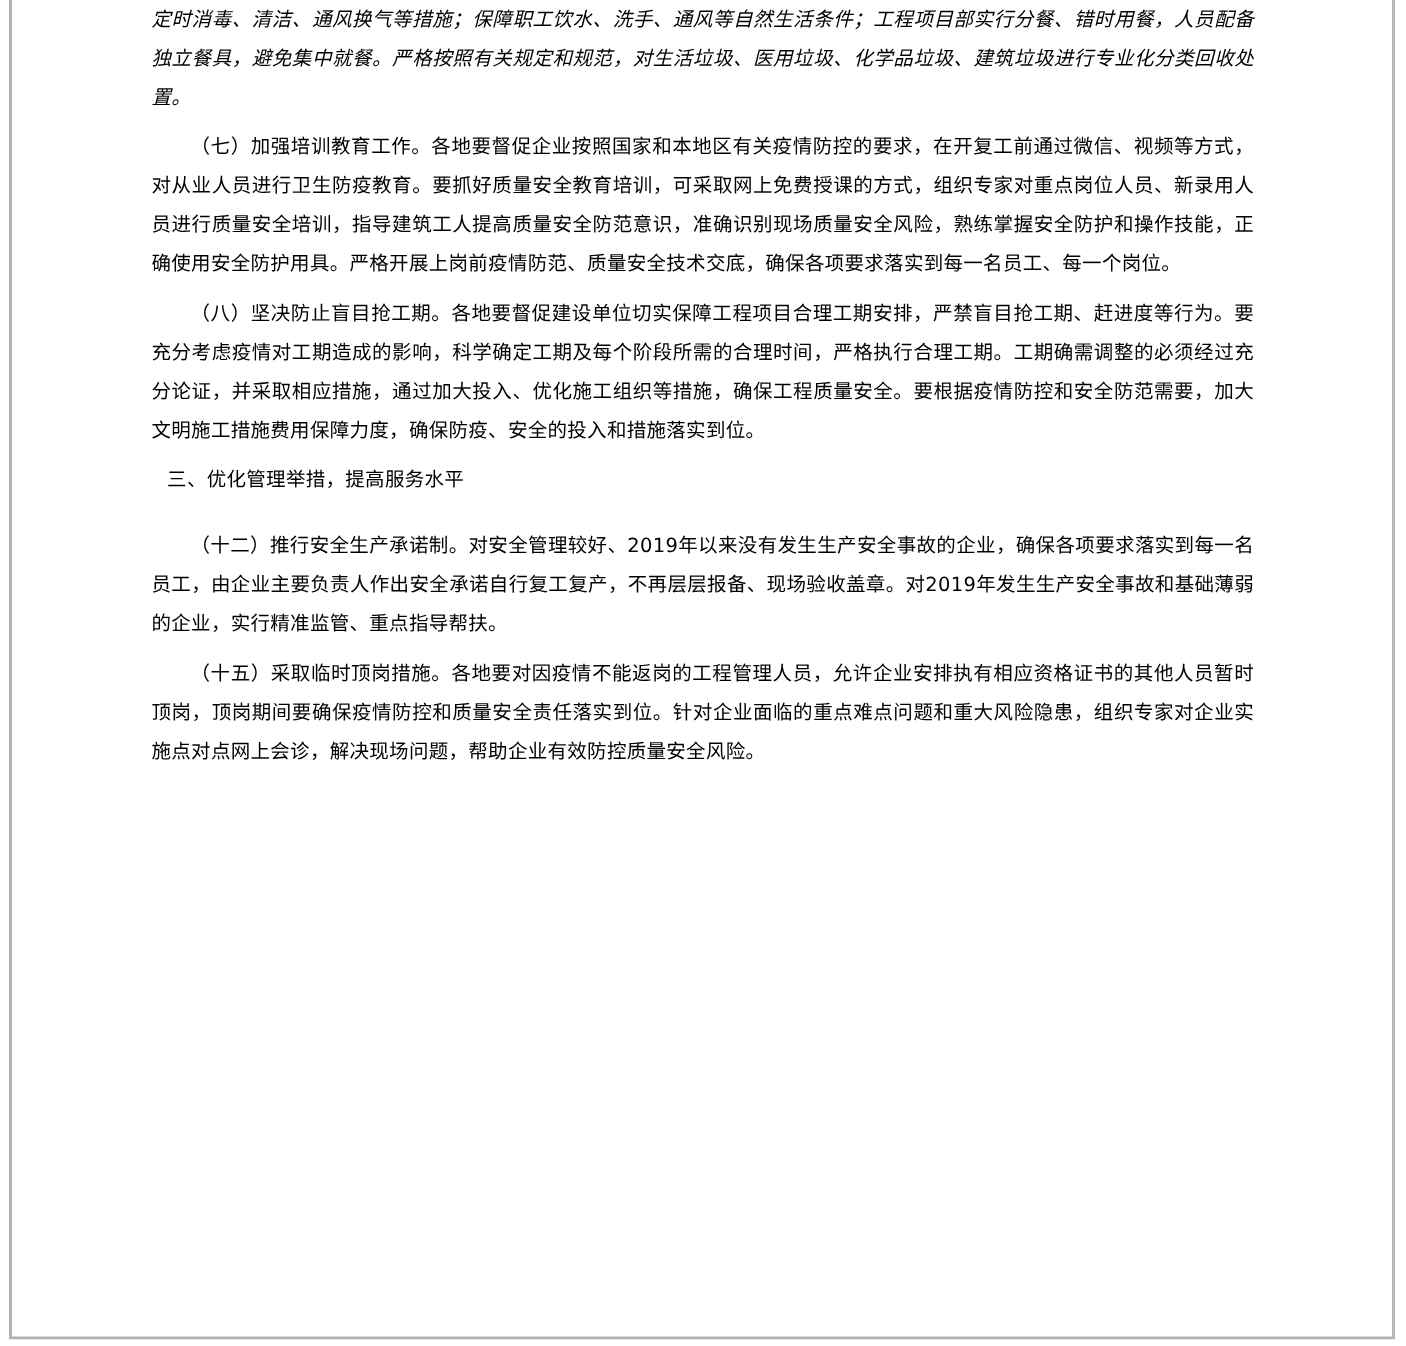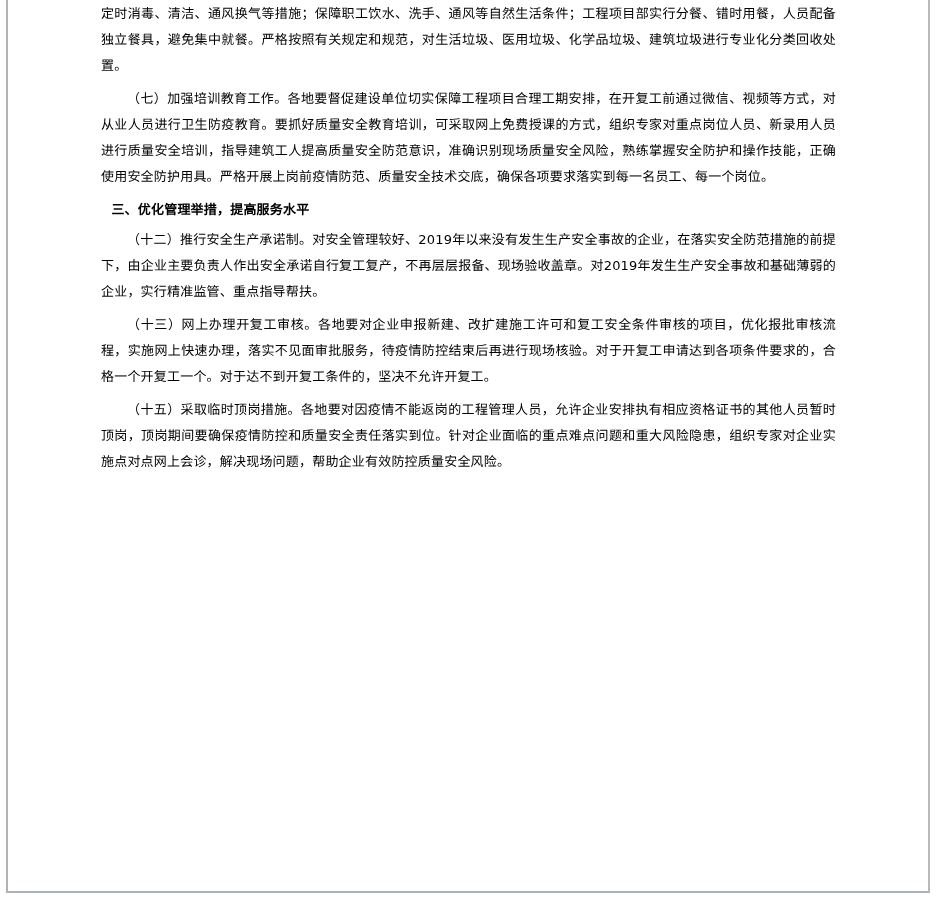--- a/index.html
+++ b/index.html
@@ -28,30 +28,31 @@
     line-height: 26px;
     letter-spacing: 0.2px;
     text-align: justify;
   }
   p.doc-para {
     margin: 0 0 7px 0;
     text-indent: 2em;
   }
   p.doc-para.no-indent {
     text-indent: 0;
+    font-style: italic;
   }
   p.doc-heading {
-    margin: 0 0 4px 0;
+    margin: 0 0 18px 0;
     text-indent: 0.8em;
-    font-weight: bold;
+    font-weight: normal;
   }
 </style>
 </head>
 <body>
 
 <div class="page doc-text">
   <p class="doc-para no-indent">定时消毒、清洁、通风换气等措施；保障职工饮水、洗手、通风等自然生活条件；工程项目部实行分餐、错时用餐，人员配备独立餐具，避免集中就餐。严格按照有关规定和规范，对生活垃圾、医用垃圾、化学品垃圾、建筑垃圾进行专业化分类回收处置。</p>
-  <p class="doc-para">（七）加强培训教育工作。各地要督促建设单位切实保障工程项目合理工期安排，在开复工前通过微信、视频等方式，对从业人员进行卫生防疫教育。要抓好质量安全教育培训，可采取网上免费授课的方式，组织专家对重点岗位人员、新录用人员进行质量安全培训，指导建筑工人提高质量安全防范意识，准确识别现场质量安全风险，熟练掌握安全防护和操作技能，正确使用安全防护用具。严格开展上岗前疫情防范、质量安全技术交底，确保各项要求落实到每一名员工、每一个岗位。</p>
+  <p class="doc-para">（七）加强培训教育工作。各地要督促企业按照国家和本地区有关疫情防控的要求，在开复工前通过微信、视频等方式，对从业人员进行卫生防疫教育。要抓好质量安全教育培训，可采取网上免费授课的方式，组织专家对重点岗位人员、新录用人员进行质量安全培训，指导建筑工人提高质量安全防范意识，准确识别现场质量安全风险，熟练掌握安全防护和操作技能，正确使用安全防护用具。严格开展上岗前疫情防范、质量安全技术交底，确保各项要求落实到每一名员工、每一个岗位。</p>
+  <p class="doc-para">（八）坚决防止盲目抢工期。各地要督促建设单位切实保障工程项目合理工期安排，严禁盲目抢工期、赶进度等行为。要充分考虑疫情对工期造成的影响，科学确定工期及每个阶段所需的合理时间，严格执行合理工期。工期确需调整的必须经过充分论证，并采取相应措施，通过加大投入、优化施工组织等措施，确保工程质量安全。要根据疫情防控和安全防范需要，加大文明施工措施费用保障力度，确保防疫、安全的投入和措施落实到位。</p>
   <p class="doc-heading">三、优化管理举措，提高服务水平</p>
-  <p class="doc-para">（十二）推行安全生产承诺制。对安全管理较好、2019年以来没有发生生产安全事故的企业，在落实安全防范措施的前提下，由企业主要负责人作出安全承诺自行复工复产，不再层层报备、现场验收盖章。对2019年发生生产安全事故和基础薄弱的企业，实行精准监管、重点指导帮扶。</p>
-  <p class="doc-para">（十三）网上办理开复工审核。各地要对企业申报新建、改扩建施工许可和复工安全条件审核的项目，优化报批审核流程，实施网上快速办理，落实不见面审批服务，待疫情防控结束后再进行现场核验。对于开复工申请达到各项条件要求的，合格一个开复工一个。对于达不到开复工条件的，坚决不允许开复工。</p>
+  <p class="doc-para">（十二）推行安全生产承诺制。对安全管理较好、2019年以来没有发生生产安全事故的企业，确保各项要求落实到每一名员工，由企业主要负责人作出安全承诺自行复工复产，不再层层报备、现场验收盖章。对2019年发生生产安全事故和基础薄弱的企业，实行精准监管、重点指导帮扶。</p>
   <p class="doc-para">（十五）采取临时顶岗措施。各地要对因疫情不能返岗的工程管理人员，允许企业安排执有相应资格证书的其他人员暂时顶岗，顶岗期间要确保疫情防控和质量安全责任落实到位。针对企业面临的重点难点问题和重大风险隐患，组织专家对企业实施点对点网上会诊，解决现场问题，帮助企业有效防控质量安全风险。</p>
 </div>
 
 </body></html>

